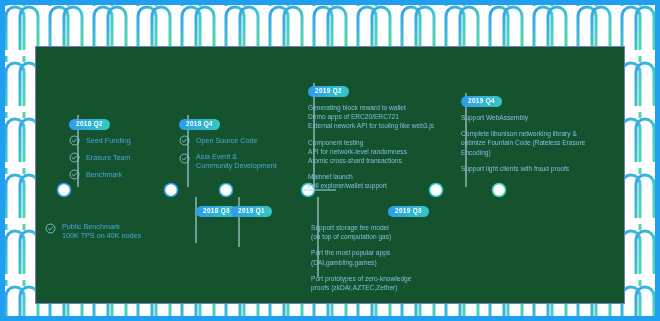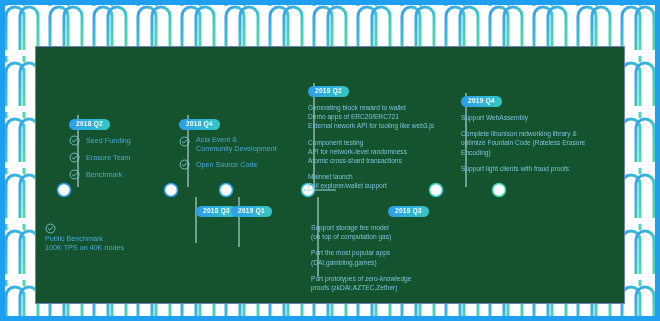--- a/index.html
+++ b/index.html
@@ -169,48 +169,48 @@
           <span class="check-label">Benchmark</span>
         </div>
       </div>
     </div>
 
     <div class="block" style="left:9px;top:152px;">
       <div style="margin-left:151px;">
         <span class="badge">2018 Q3</span>
       </div>
       <div class="checklist">
-        <div class="check-row" style="align-items:flex-start;flex-direction:column;">
+        <div class="check-row" style="align-items:flex-start;">
           <svg class="check-icon" style="margin-top:1px;" viewBox="0 0 22 22">
             <circle cx="11" cy="11" r="9" fill="none" stroke="#8fd3e8" stroke-width="1.6"></circle>
             <path d="M6.5 11.2 L9.6 14.2 L15.5 7.6" fill="none" stroke="#8fd3e8" stroke-width="1.6" stroke-linecap="round" stroke-linejoin="round"></path>
           </svg>
           <span class="check-label">Public Benchmark
 100K TPS on 40K nodes</span>
         </div>
       </div>
     </div>
 
     <div class="block" style="left:143px;top:65px;">
       <div class="badge">2018 Q4</div>
       <div class="checklist">
+        <div class="check-row">
+          <svg class="check-icon" viewBox="0 0 22 22">
+            <circle cx="11" cy="11" r="9" fill="none" stroke="#8fd3e8" stroke-width="1.6"></circle>
+            <path d="M6.5 11.2 L9.6 14.2 L15.5 7.6" fill="none" stroke="#8fd3e8" stroke-width="1.6" stroke-linecap="round" stroke-linejoin="round"></path>
+          </svg>
+          <span class="check-label">Open Source Code</span>
+        </div>
         <div class="check-row" style="align-items:flex-start;">
           <svg class="check-icon" style="margin-top:1px;" viewBox="0 0 22 22">
             <circle cx="11" cy="11" r="9" fill="none" stroke="#8fd3e8" stroke-width="1.6"></circle>
             <path d="M6.5 11.2 L9.6 14.2 L15.5 7.6" fill="none" stroke="#8fd3e8" stroke-width="1.6" stroke-linecap="round" stroke-linejoin="round"></path>
           </svg>
           <span class="check-label">Asia Event &amp;
 Community Development</span>
-        </div>
-        <div class="check-row">
-          <svg class="check-icon" viewBox="0 0 22 22">
-            <circle cx="11" cy="11" r="9" fill="none" stroke="#8fd3e8" stroke-width="1.6"></circle>
-            <path d="M6.5 11.2 L9.6 14.2 L15.5 7.6" fill="none" stroke="#8fd3e8" stroke-width="1.6" stroke-linecap="round" stroke-linejoin="round"></path>
-          </svg>
-          <span class="check-label">Open Source Code</span>
         </div>
       </div>
     </div>
 
     <div class="block" style="left:165px;top:152px;">
       <div style="margin-left:30px;">
         <span class="badge">2019 Q1</span>
       </div>
     </div>
 

